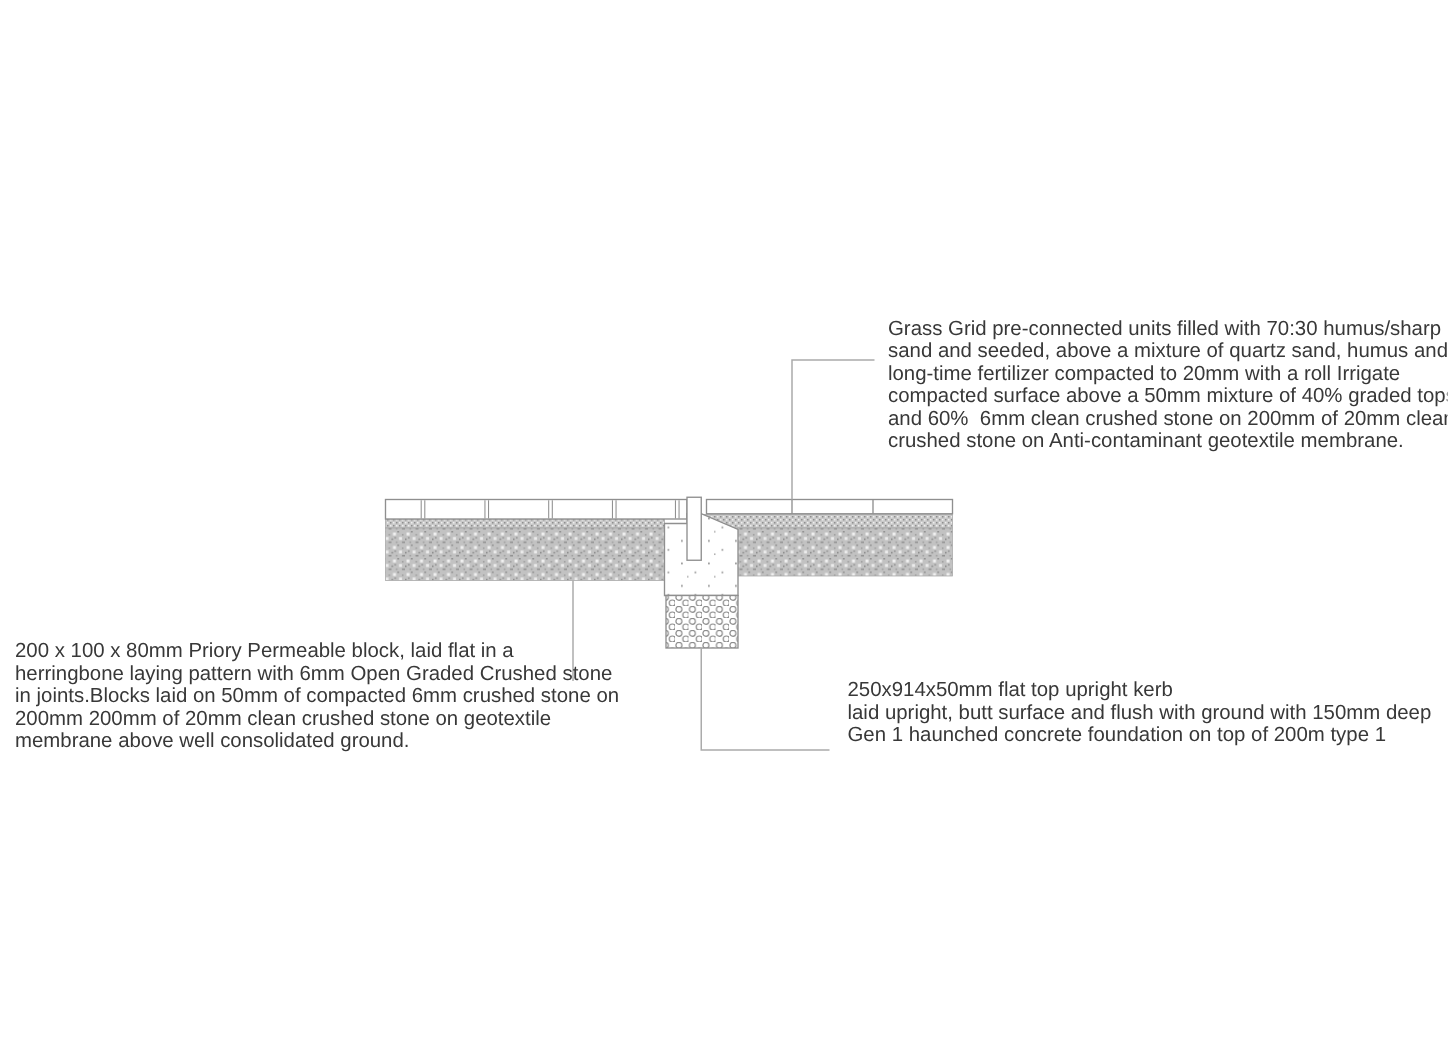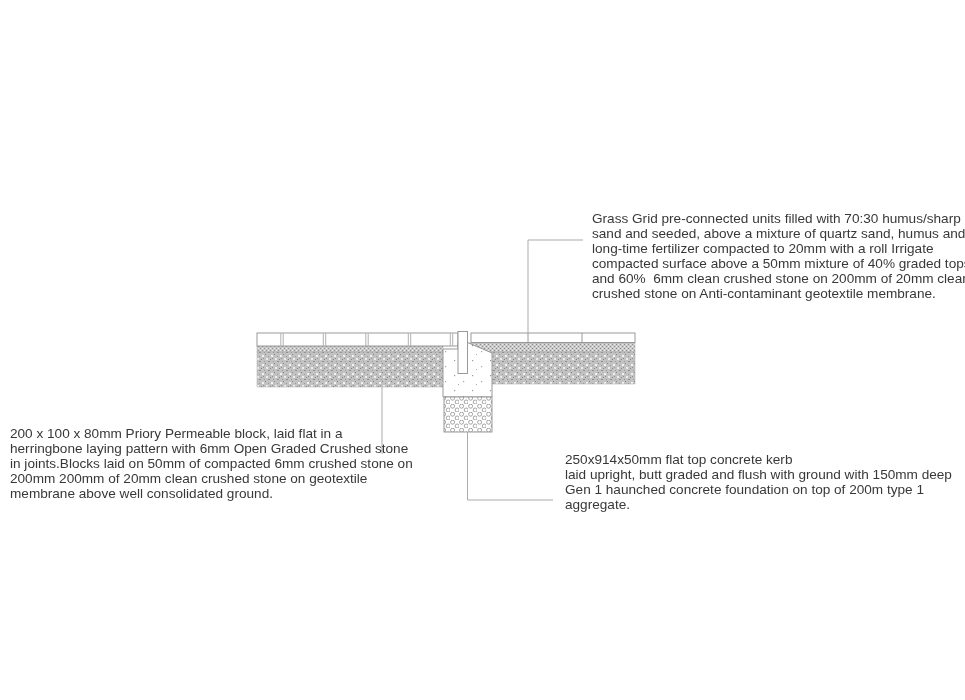--- a/index.html
+++ b/index.html
@@ -84,15 +84,15 @@
 
     <polyline points="583,228 528,228 528,321" class="leader"></polyline>
     <line x1="382" y1="375" x2="382" y2="442" class="leader"></line>
     <polyline points="467.5,420 467.5,488 553,488" class="leader"></polyline>
   </svg>
 
   <div class="note" style="left:592px;top:199px;"><div class="note-line">Grass Grid pre-connected units filled with 70:30 humus/sharp</div><div class="note-line">sand and seeded, above a mixture of quartz sand, humus and</div><div class="note-line">long-time fertilizer compacted to 20mm with a roll Irrigate</div><div class="note-line">compacted surface above a 50mm mixture of 40% graded topsoil</div><div class="note-line">and 60%  6mm clean crushed stone on 200mm of 20mm clean</div><div class="note-line">crushed stone on Anti-contaminant geotextile membrane.</div></div>
 
   <div class="note" style="left:10px;top:414px;"><div class="note-line">200 x 100 x 80mm Priory Permeable block, laid flat in a</div><div class="note-line">herringbone laying pattern with 6mm Open Graded Crushed stone</div><div class="note-line">in joints.Blocks laid on 50mm of compacted 6mm crushed stone on</div><div class="note-line">200mm 200mm of 20mm clean crushed stone on geotextile</div><div class="note-line">membrane above well consolidated ground.</div></div>
 
-  <div class="note" style="left:565px;top:440px;"><div class="note-line">250x914x50mm flat top concrete kerb</div><div class="note-line">laid upright, butt graded and flush with ground with 150mm deep</div><div class="note-line">Gen 1 haunched concrete foundation on top of 200m type 1</div><div class="note-line">aggregate.</div></div>
+  <div class="note" style="left:565px;top:440px;"><div class="note-line">250x914x50mm flat top upright kerb</div><div class="note-line">laid upright, butt surface and flush with ground with 150mm deep</div><div class="note-line">Gen 1 haunched concrete foundation on top of 200m type 1</div></div>
 
 </div>
 
 </body></html>

